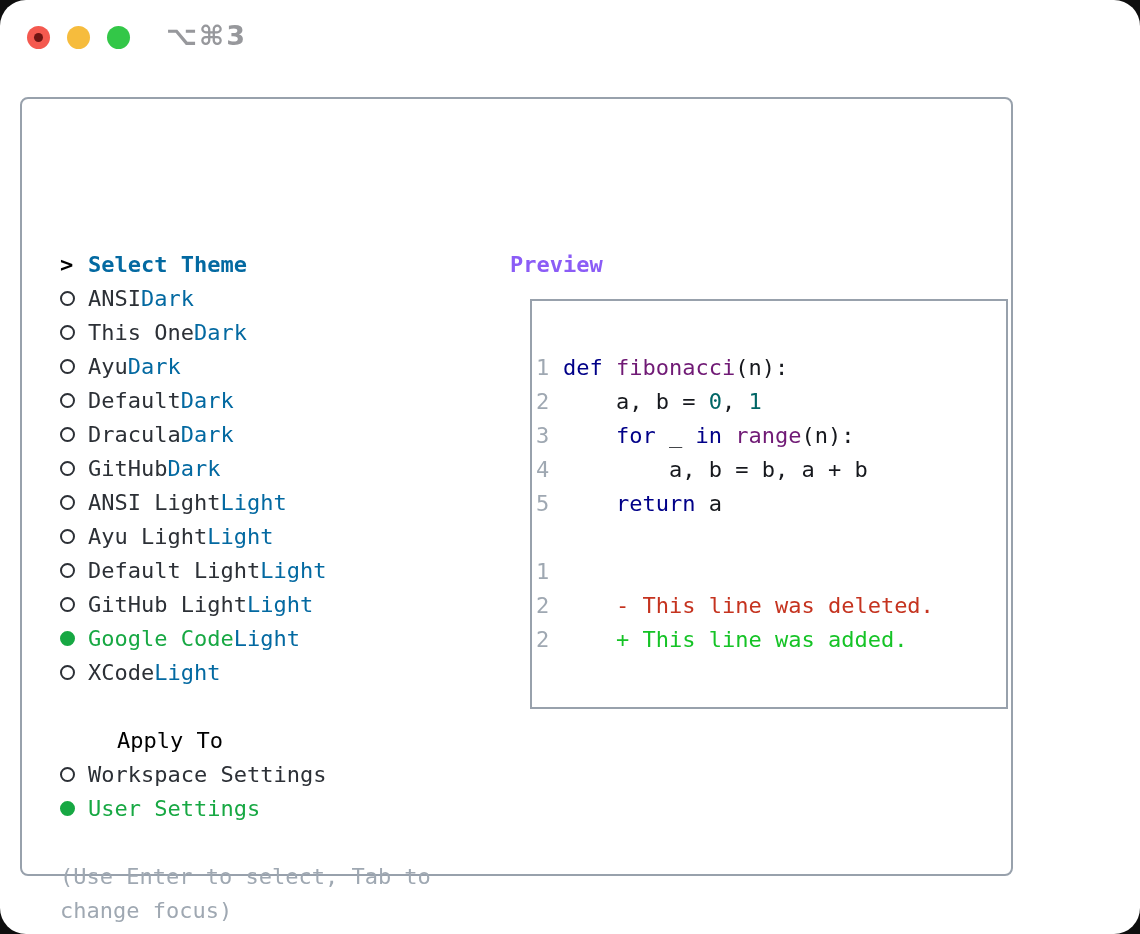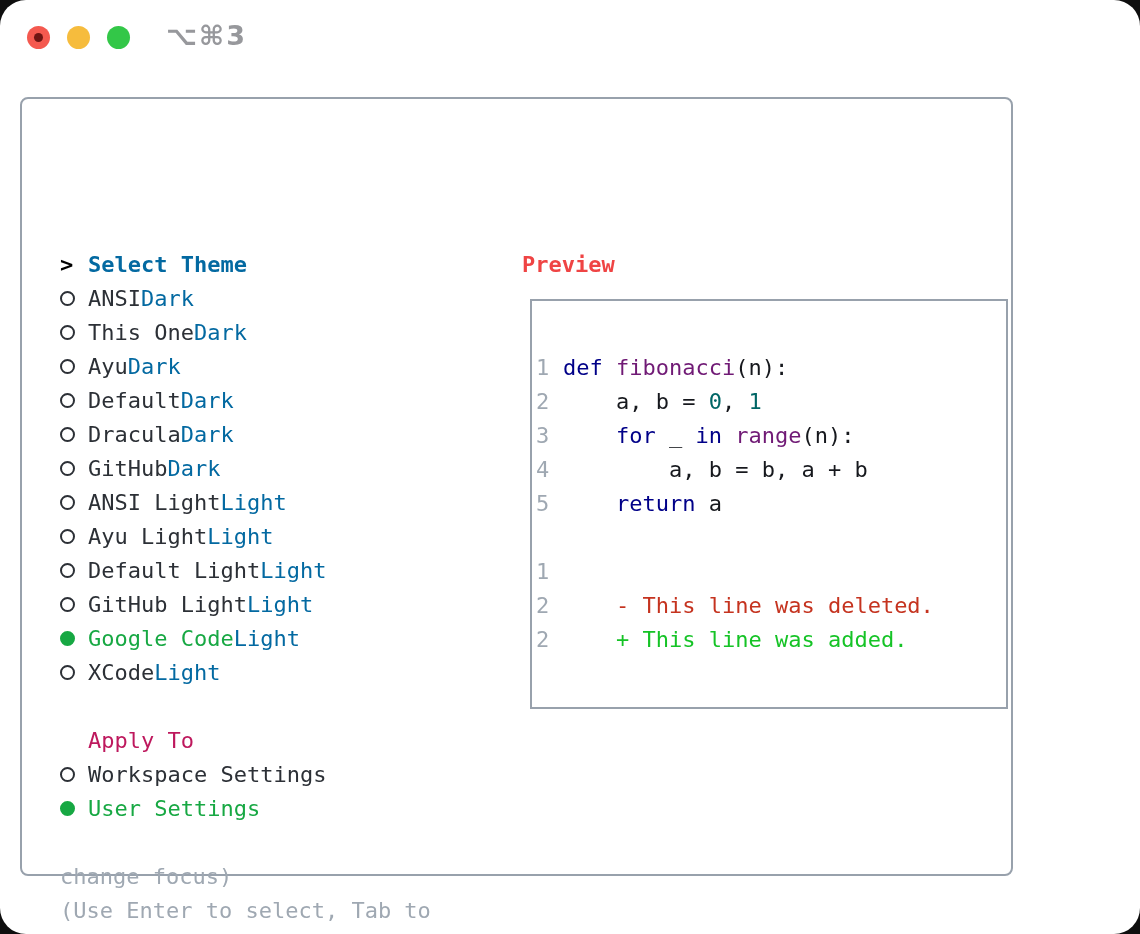--- a/index.html
+++ b/index.html
@@ -17,29 +17,29 @@
   
   .panel{position:absolute;left:20px;top:97px;width:989px;height:775px;border:2px solid #98a1ac;border-radius:8px;background:#fff;}
   
   .left-col{position:absolute;left:38px;top:148px;font-size:22px;}
   .row{height:34px;display:flex;align-items:center;white-space:pre;}
   .marker{width:28px;flex:0 0 28px;display:flex;align-items:center;}
   .dot{width:15px;height:15px;border-radius:50%;border:2px solid #2c3036;box-sizing:border-box;}
   .dot.sel{border-color:#17a843;background:#17a843;}
   .caret{font-weight:bold;color:#000;}
   .hdr{font-weight:bold;color:#0369a1;}
-  .sub-hdr{color:#be185d;}
+  .sub-hdr{color:#000000;margin-left:29px;}
   .thname{color:#2c3036;}
   .row.selected .thname{color:#17a843;}
   .variant{color:#0369a1;}
   .spacer{height:34px;}
   .hint-line{height:34px;display:flex;align-items:center;color:#9fa8b2;white-space:pre;}
   
-  .preview-title{position:absolute;left:500px;top:148px;height:34px;display:flex;align-items:center;
-                 font-size:22px;font-weight:bold;color:#ef4444;}
+  .preview-title{position:absolute;left:488px;top:148px;height:34px;display:flex;align-items:center;
+                 font-size:22px;font-weight:bold;color:#8b5cf6;}
   .preview-box{position:absolute;left:508px;top:200px;width:478px;height:410px;border:2px solid #98a1ac;
                box-sizing:border-box;padding:49px 0 0 4px;font-size:22px;background:#fff;}
   .cline{height:34px;display:flex;align-items:center;white-space:pre;}
   .ln{color:#9fa8b2;width:27px;flex:0 0 27px;}
   .seg-keyword{color:#000088;}
   .seg-name{color:#701a75;}
   .seg-number{color:#006666;}
   .seg-plain{color:#16181d;}
   .seg-context{color:#8e98a3;}
   .seg-deleted{color:#c5331f;}
@@ -84,22 +84,22 @@
         <span class="marker"></span><span class="sub-hdr">Apply To</span>
       </div>
       <div id="apply-items">
           <div class="row"><span class="marker"><span class="dot"></span></span><span class="thname">Workspace Settings</span></div>
           <div class="row selected"><span class="marker"><span class="dot sel"></span></span><span class="thname">User Settings</span></div>
         </div>
 
       <div class="spacer"></div>
 
       <div id="hint">
+          <div class="hint-line">(Use Enter to select, Tab to</div>
           <div class="hint-line">change focus)</div>
-          <div class="hint-line">(Use Enter to select, Tab to</div>
         </div>
     </div>
 
     <div class="preview-title">Preview</div>
     <div class="preview-box" id="preview-box">
         <div class="cline"><span class="ln">1</span><span class="seg-keyword">def</span><span class="seg-plain"> </span><span class="seg-name">fibonacci</span><span class="seg-plain">(n):</span></div>
         <div class="cline"><span class="ln">2</span><span class="seg-plain">    a, b = </span><span class="seg-number">0</span><span class="seg-plain">, </span><span class="seg-number">1</span></div>
         <div class="cline"><span class="ln">3</span><span class="seg-plain">    </span><span class="seg-keyword">for</span><span class="seg-plain"> _ </span><span class="seg-keyword">in</span><span class="seg-plain"> </span><span class="seg-name">range</span><span class="seg-plain">(n):</span></div>
         <div class="cline"><span class="ln">4</span><span class="seg-plain">        a, b = b, a + b</span></div>
         <div class="cline"><span class="ln">5</span><span class="seg-plain">    </span><span class="seg-keyword">return</span><span class="seg-plain"> a</span></div>

